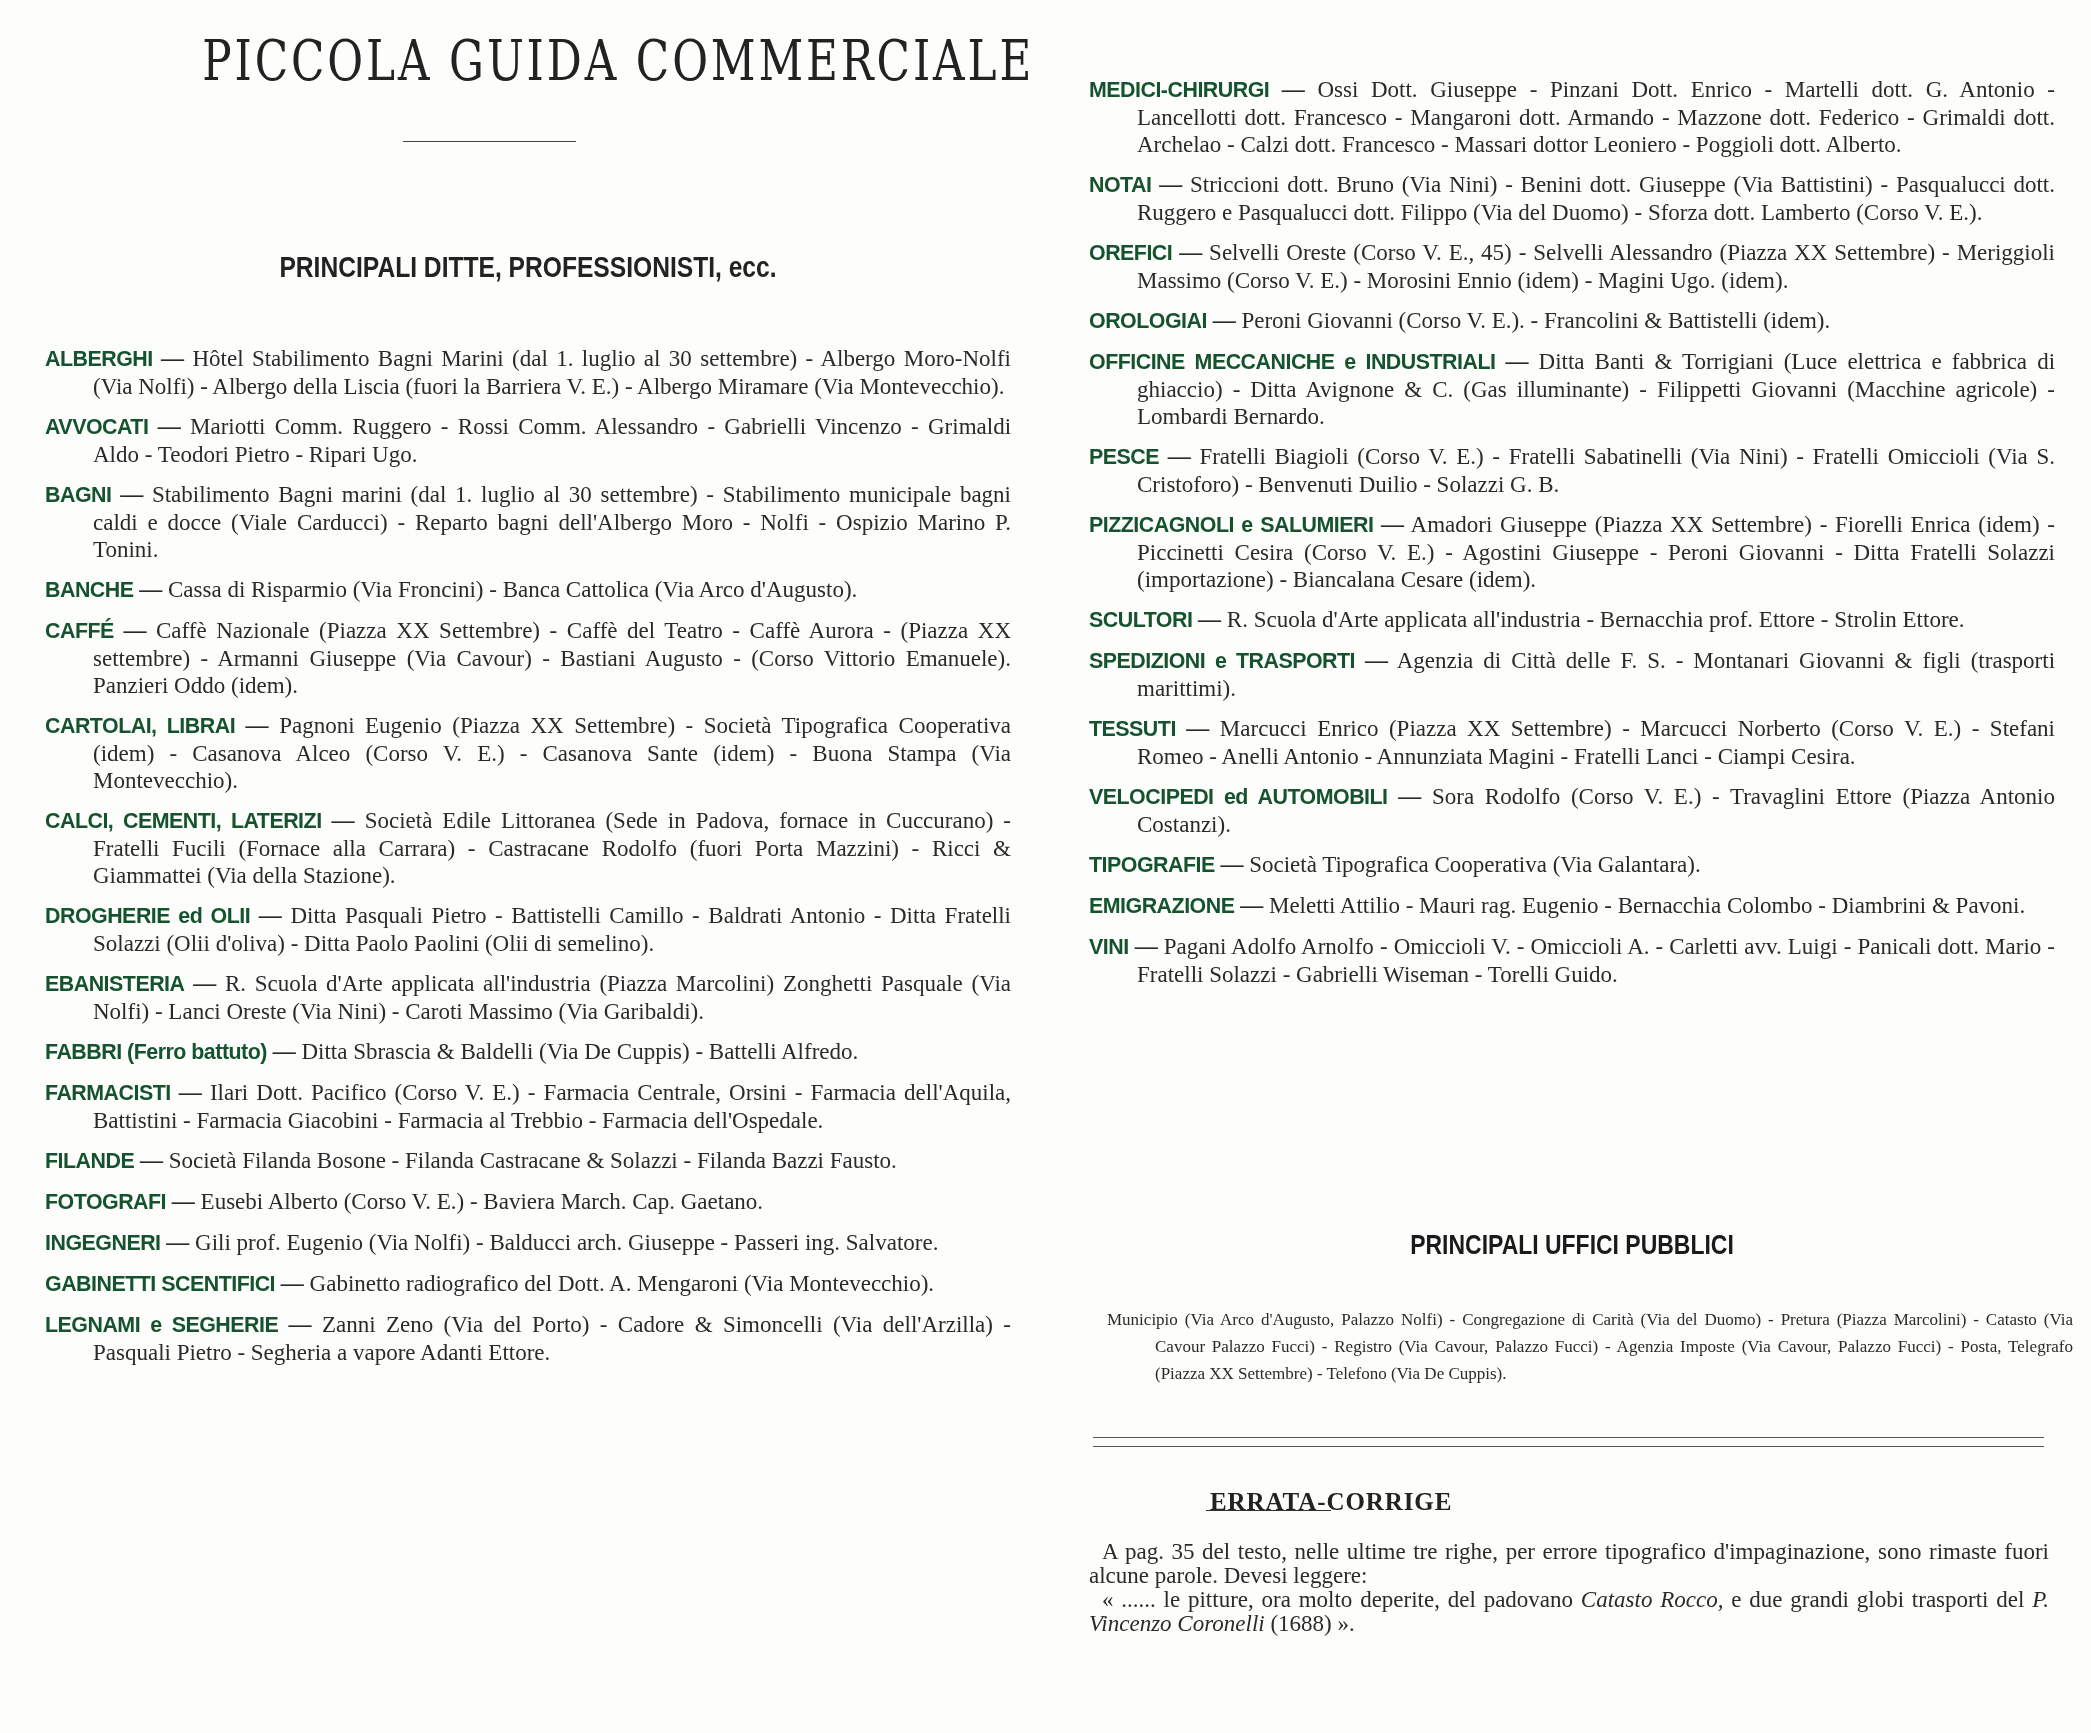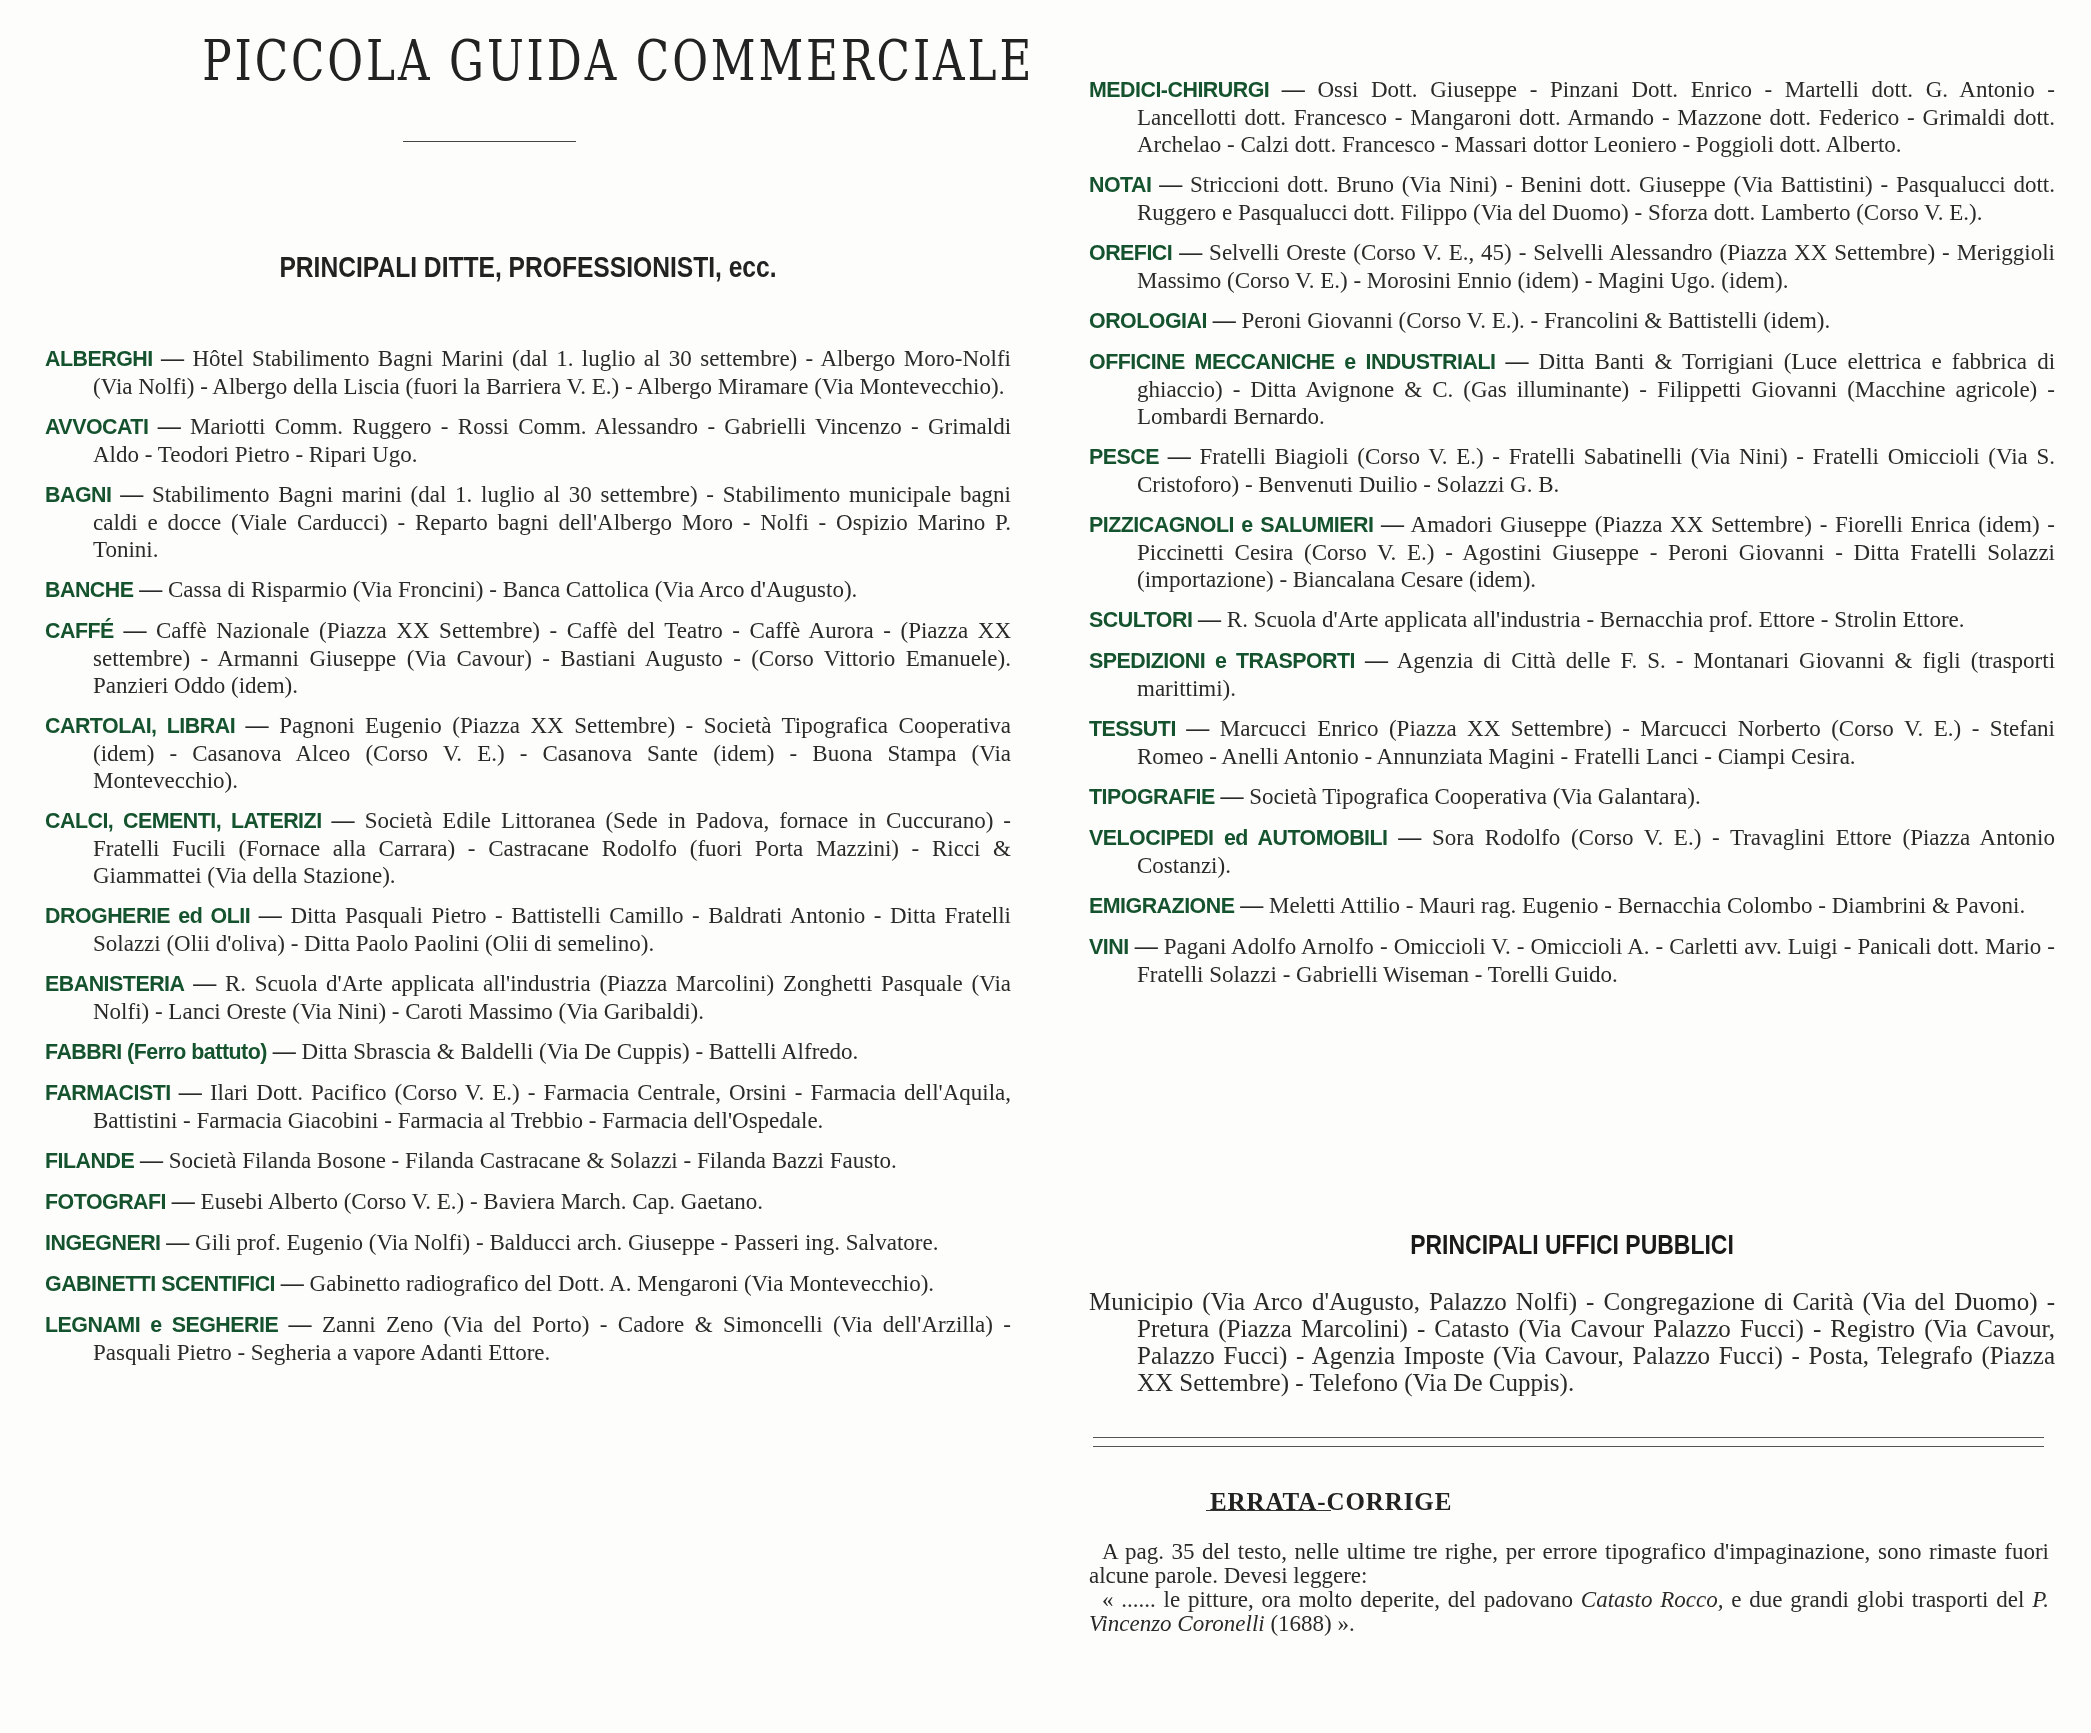--- a/index.html
+++ b/index.html
@@ -14,21 +14,21 @@
   .sub-title { position: absolute; top: 250px; left: 0; width: 966px; text-align: center; font-family: "Liberation Sans", "DejaVu Sans", sans-serif; font-weight: bold; font-size: 30px; transform: scaleX(0.82); transform-origin: center; color: #222; margin: 0; white-space: nowrap; }
 
   .entries { position: absolute; left: 0; width: 966px; }
   .entry { font-size: 23px; line-height: 27px; text-align: justify; margin: 0 0 13px 0; padding-left: 48px; text-indent: -48px; color: #2a2a2a; }
   .cat { font-family: "Liberation Sans", "DejaVu Sans", sans-serif; font-weight: bold; font-size: 21.4px; letter-spacing: -0.5px; color: #14532d; }
   .dash { font-weight: bold; }
   .left-entries { top: 345px; }
   .right-entries { top: 76px; }
 
   .section-title { position: absolute; top: 1229px; left: 0; width: 966px; text-align: center; font-family: "Liberation Sans", "DejaVu Sans", sans-serif; font-weight: bold; font-size: 28px; transform: scaleX(0.82); transform-origin: center; margin: 0; color: #1a1a1a; white-space: nowrap; }
-  .offices { position: absolute; top: 1288px; left: 0; width: 966px; font-size: 25px; line-height: 27px; text-align: justify; padding-left: 48px; text-indent: -48px; color: #2a2a2a; margin: 0; box-sizing: border-box; }
+  .offices { position: absolute; top: 1288px; left: 0; width: 966px; font-size: 17px; line-height: 27px; text-align: justify; padding-left: 48px; text-indent: -48px; color: #2a2a2a; margin: 18px; box-sizing: border-box; }
   .double-rule { position: absolute; top: 1437px; left: 3.7px; width: 951px; height: 7.5px; border-top: 1.4px solid #555; border-bottom: 1.4px solid #555; }
   .errata-title { position: absolute; top: 1484px; left: 117px; font-size: 25px; letter-spacing: 0.9px; margin: 4px; color: #222; font-weight: bold; }
   .errata-rule { position: absolute; top: 1510px; left: 117px; width: 125px; border-top: 1.9px solid #333; }
   .errata-body { position: absolute; top: 1540px; left: 0; width: 960px; font-size: 23px; line-height: 24px; text-align: justify; color: #2a2a2a; margin: 0; }
   .errata-body p { margin: 0; }
   .indent { text-indent: 13px; }
   .it { font-style: italic; }
 </style>
 </head>
 <body>
@@ -64,22 +64,22 @@
         <p class="entry"><span class="cat">MEDICI-CHIRURGI</span> <span class="dash">—</span> <span>Ossi Dott. Giuseppe - Pinzani Dott. Enrico - Martelli dott. G. Antonio - Lancellotti dott. Francesco - Mangaroni dott. Armando - Mazzone dott. Federico - Grimaldi dott. Archelao - Calzi dott. Francesco - Massari dottor Leoniero - Poggioli dott. Alberto.</span></p>
         <p class="entry"><span class="cat">NOTAI</span> <span class="dash">—</span> <span>Striccioni dott. Bruno (Via Nini) - Benini dott. Giuseppe (Via Battistini) - Pasqualucci dott. Ruggero e Pasqualucci dott. Filippo (Via del Duomo) - Sforza dott. Lamberto (Corso V. E.).</span></p>
         <p class="entry"><span class="cat">OREFICI</span> <span class="dash">—</span> <span>Selvelli Oreste (Corso V. E., 45) - Selvelli Alessandro (Piazza XX Settembre) - Meriggioli Massimo (Corso V. E.) - Morosini Ennio (idem) - Magini Ugo. (idem).</span></p>
         <p class="entry"><span class="cat">OROLOGIAI</span> <span class="dash">—</span> <span>Peroni Giovanni (Corso V. E.). - Francolini &amp; Battistelli (idem).</span></p>
         <p class="entry"><span class="cat">OFFICINE MECCANICHE e INDUSTRIALI</span> <span class="dash">—</span> <span>Ditta Banti &amp; Torrigiani (Luce elettrica e fabbrica di ghiaccio) - Ditta Avignone &amp; C. (Gas illuminante) - Filippetti Giovanni (Macchine agricole) - Lombardi Bernardo.</span></p>
         <p class="entry"><span class="cat">PESCE</span> <span class="dash">—</span> <span>Fratelli Biagioli (Corso V. E.) - Fratelli Sabatinelli (Via Nini) - Fratelli Omiccioli (Via S. Cristoforo) - Benvenuti Duilio - Solazzi G. B.</span></p>
         <p class="entry"><span class="cat">PIZZICAGNOLI e SALUMIERI</span> <span class="dash">—</span> <span>Amadori Giuseppe (Piazza XX Settembre) - Fiorelli Enrica (idem) - Piccinetti Cesira (Corso V. E.) - Agostini Giuseppe - Peroni Giovanni - Ditta Fratelli Solazzi (importazione) - Biancalana Cesare (idem).</span></p>
         <p class="entry"><span class="cat">SCULTORI</span> <span class="dash">—</span> <span>R. Scuola d'Arte applicata all'industria - Bernacchia prof. Ettore - Strolin Ettore.</span></p>
         <p class="entry"><span class="cat">SPEDIZIONI e TRASPORTI</span> <span class="dash">—</span> <span>Agenzia di Città delle F. S. - Montanari Giovanni &amp; figli (trasporti marittimi).</span></p>
         <p class="entry"><span class="cat">TESSUTI</span> <span class="dash">—</span> <span>Marcucci Enrico (Piazza XX Settembre) - Marcucci Norberto (Corso V. E.) - Stefani Romeo - Anelli Antonio - Annunziata Magini - Fratelli Lanci - Ciampi Cesira.</span></p>
+        <p class="entry"><span class="cat">VELOCIPEDI ed AUTOMOBILI</span> <span class="dash">—</span> <span>Sora Rodolfo (Corso V. E.) - Travaglini Ettore (Piazza Antonio Costanzi).</span></p>
         <p class="entry"><span class="cat">TIPOGRAFIE</span> <span class="dash">—</span> <span>Società Tipografica Cooperativa (Via Galantara).</span></p>
-        <p class="entry"><span class="cat">VELOCIPEDI ed AUTOMOBILI</span> <span class="dash">—</span> <span>Sora Rodolfo (Corso V. E.) - Travaglini Ettore (Piazza Antonio Costanzi).</span></p>
         <p class="entry"><span class="cat">EMIGRAZIONE</span> <span class="dash">—</span> <span>Meletti Attilio - Mauri rag. Eugenio - Bernacchia Colombo - Diambrini &amp; Pavoni.</span></p>
         <p class="entry"><span class="cat">VINI</span> <span class="dash">—</span> <span>Pagani Adolfo Arnolfo - Omiccioli V. - Omiccioli A. - Carletti avv. Luigi - Panicali dott. Mario - Fratelli Solazzi - Gabrielli Wiseman - Torelli Guido.</span></p>
       </div>
 
     <h2 class="section-title">PRINCIPALI UFFICI PUBBLICI</h2>
     <p class="offices">Municipio (Via Arco d'Augusto, Palazzo Nolfi) - Congregazione di Carità (Via del Duomo) - Pretura (Piazza Marcolini) - Catasto (Via Cavour Palazzo Fucci) - Registro (Via Cavour, Palazzo Fucci) - Agenzia Imposte (Via Cavour, Palazzo Fucci) - Posta, Telegrafo (Piazza XX Settembre) - Telefono (Via De Cuppis).</p>
 
     <div class="double-rule"></div>
 
     <h3 class="errata-title">ERRATA-CORRIGE</h3>

